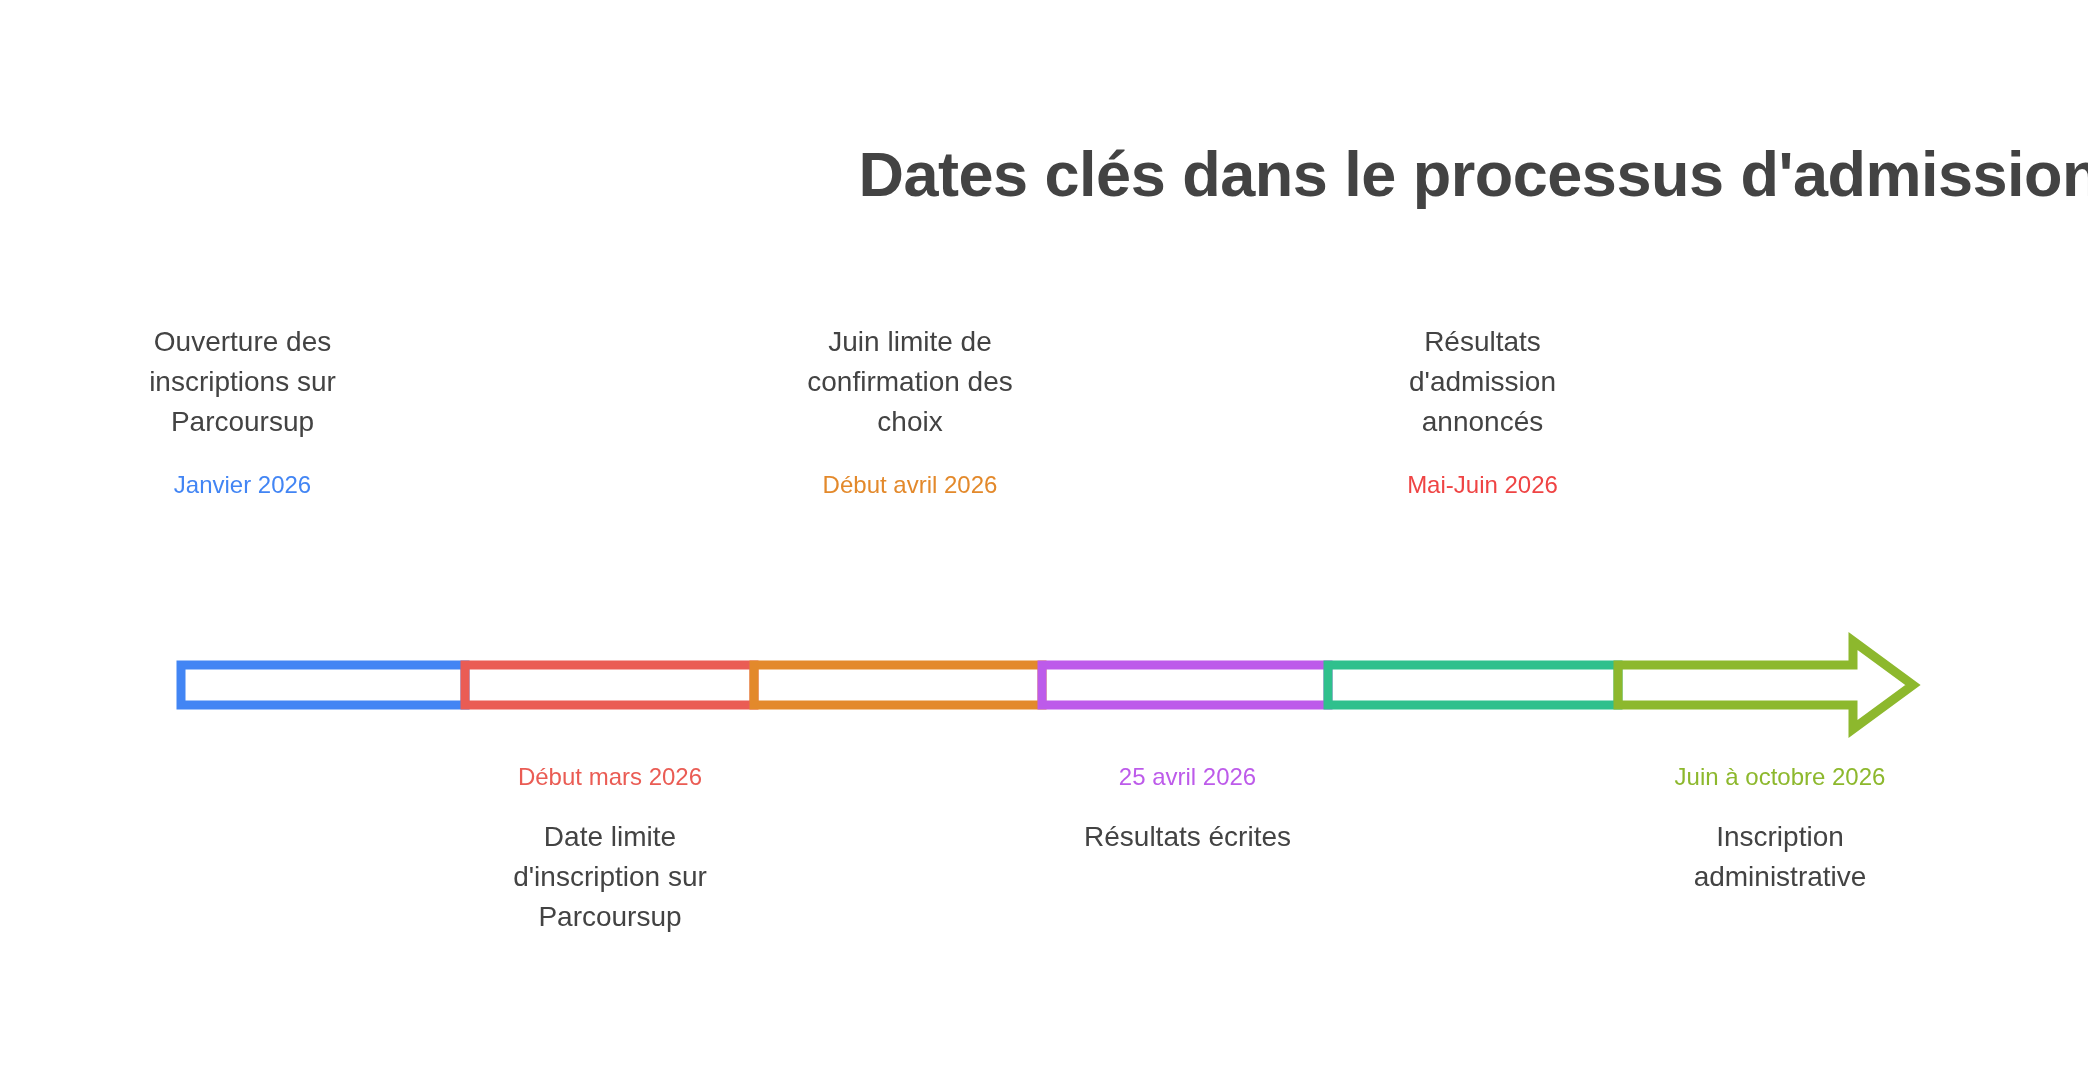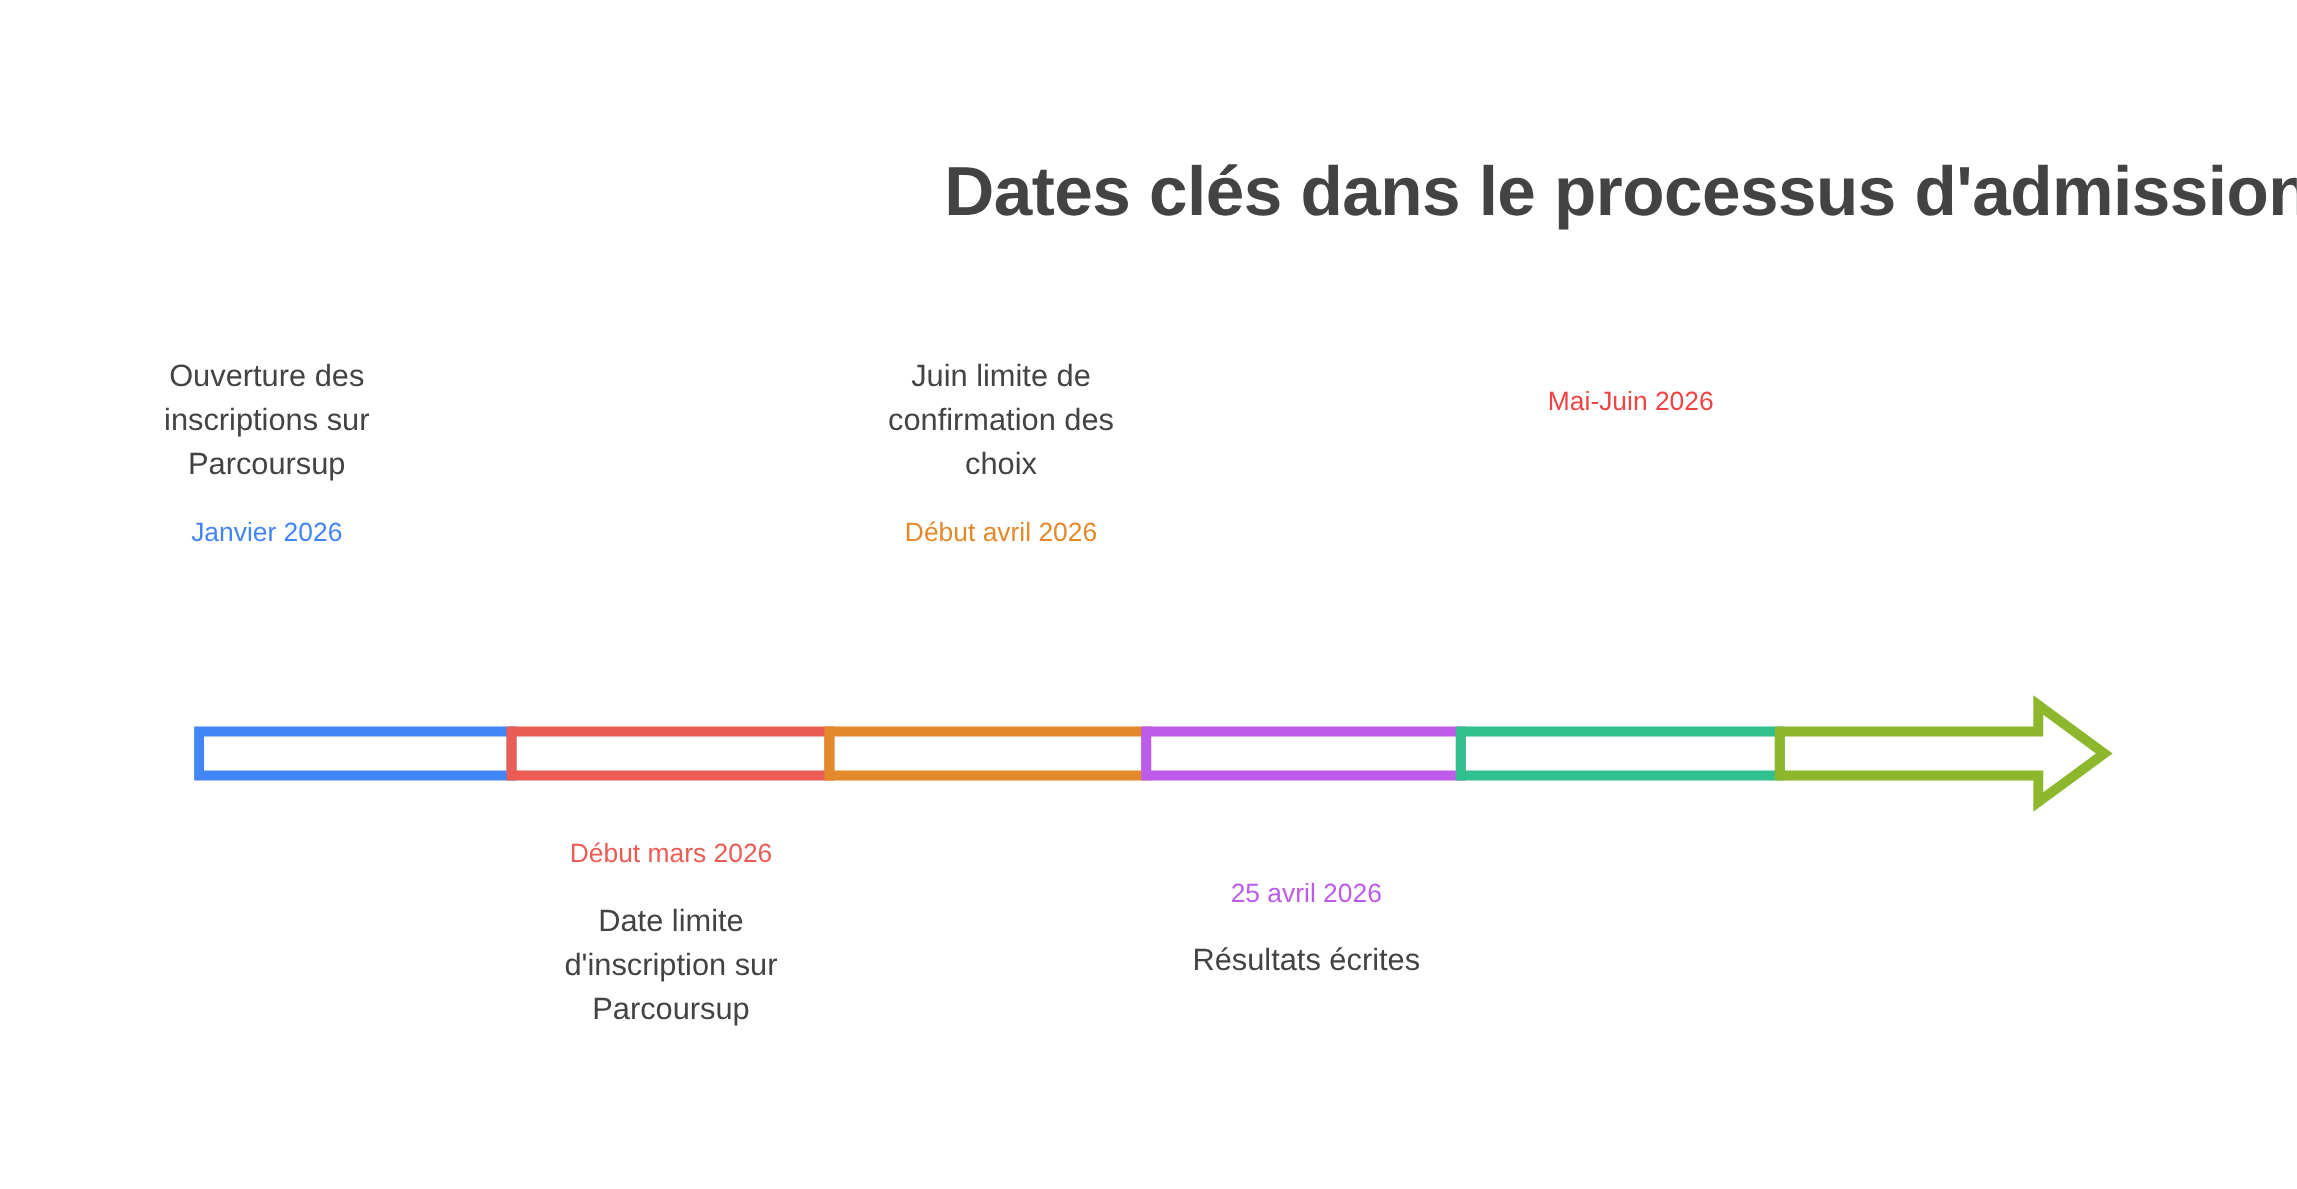--- a/index.html
+++ b/index.html
@@ -86,20 +86,23 @@
   </div>
 
   <div class="evt top" style="left:690px; top:322px; width:440px;">
     <div class="desc">Juin limite de
 confirmation des
 choix</div>
     <div class="date" style="color:#E3892B;">Début avril 2026</div>
   </div>
 
   <div class="evt top" style="left:1275px; top:322px; width:415px;">
+    <div class="desc">Résultats
+d'admission
+annoncés</div>
     <div class="date" style="color:#ef4444;">Mai-Juin 2026</div>
   </div>
 
   <svg id="timeline" viewBox="0 0 2088 1081">
 
     <path d="M 181 665 L 465 665 L 465 705 L 181 705 Z" fill="none" stroke="#4285F4" stroke-width="9"></path>
 
     <path d="M 465 665 L 754 665 L 754 705 L 465 705 Z" fill="none" stroke="#EA5C54" stroke-width="9"></path>
 
     <path d="M 754 665 L 1042 665 L 1042 705 L 754 705 Z" fill="none" stroke="#E3892B" stroke-width="9"></path>
@@ -112,18 +115,23 @@
   </svg>
 
   <div class="evt bot" style="left:395px; top:760px; width:430px;">
     <div class="date" style="color:#EA5C54;">Début mars 2026</div>
     <div class="desc">Date limite
 d'inscription sur
 Parcoursup</div>
   </div>
 
   <div class="evt bot" style="left:990px; top:760px; width:395px;">
-    <div class="date" style="color:#BD5BEA;margin-top:36px;">25 avril 2026</div>
+    <div class="date" style="color:#BD5BEA;">25 avril 2026</div>
     <div class="desc">Résultats écrites</div>
   </div>
 
+  <div class="evt bot" style="left:1545px; top:760px; width:470px;">
+    <div class="date" style="color:#8DB82D;">Juin à octobre 2026</div>
+    <div class="desc">Inscription
+administrative</div>
+  </div>
 
 </div>
 
 </body></html>

